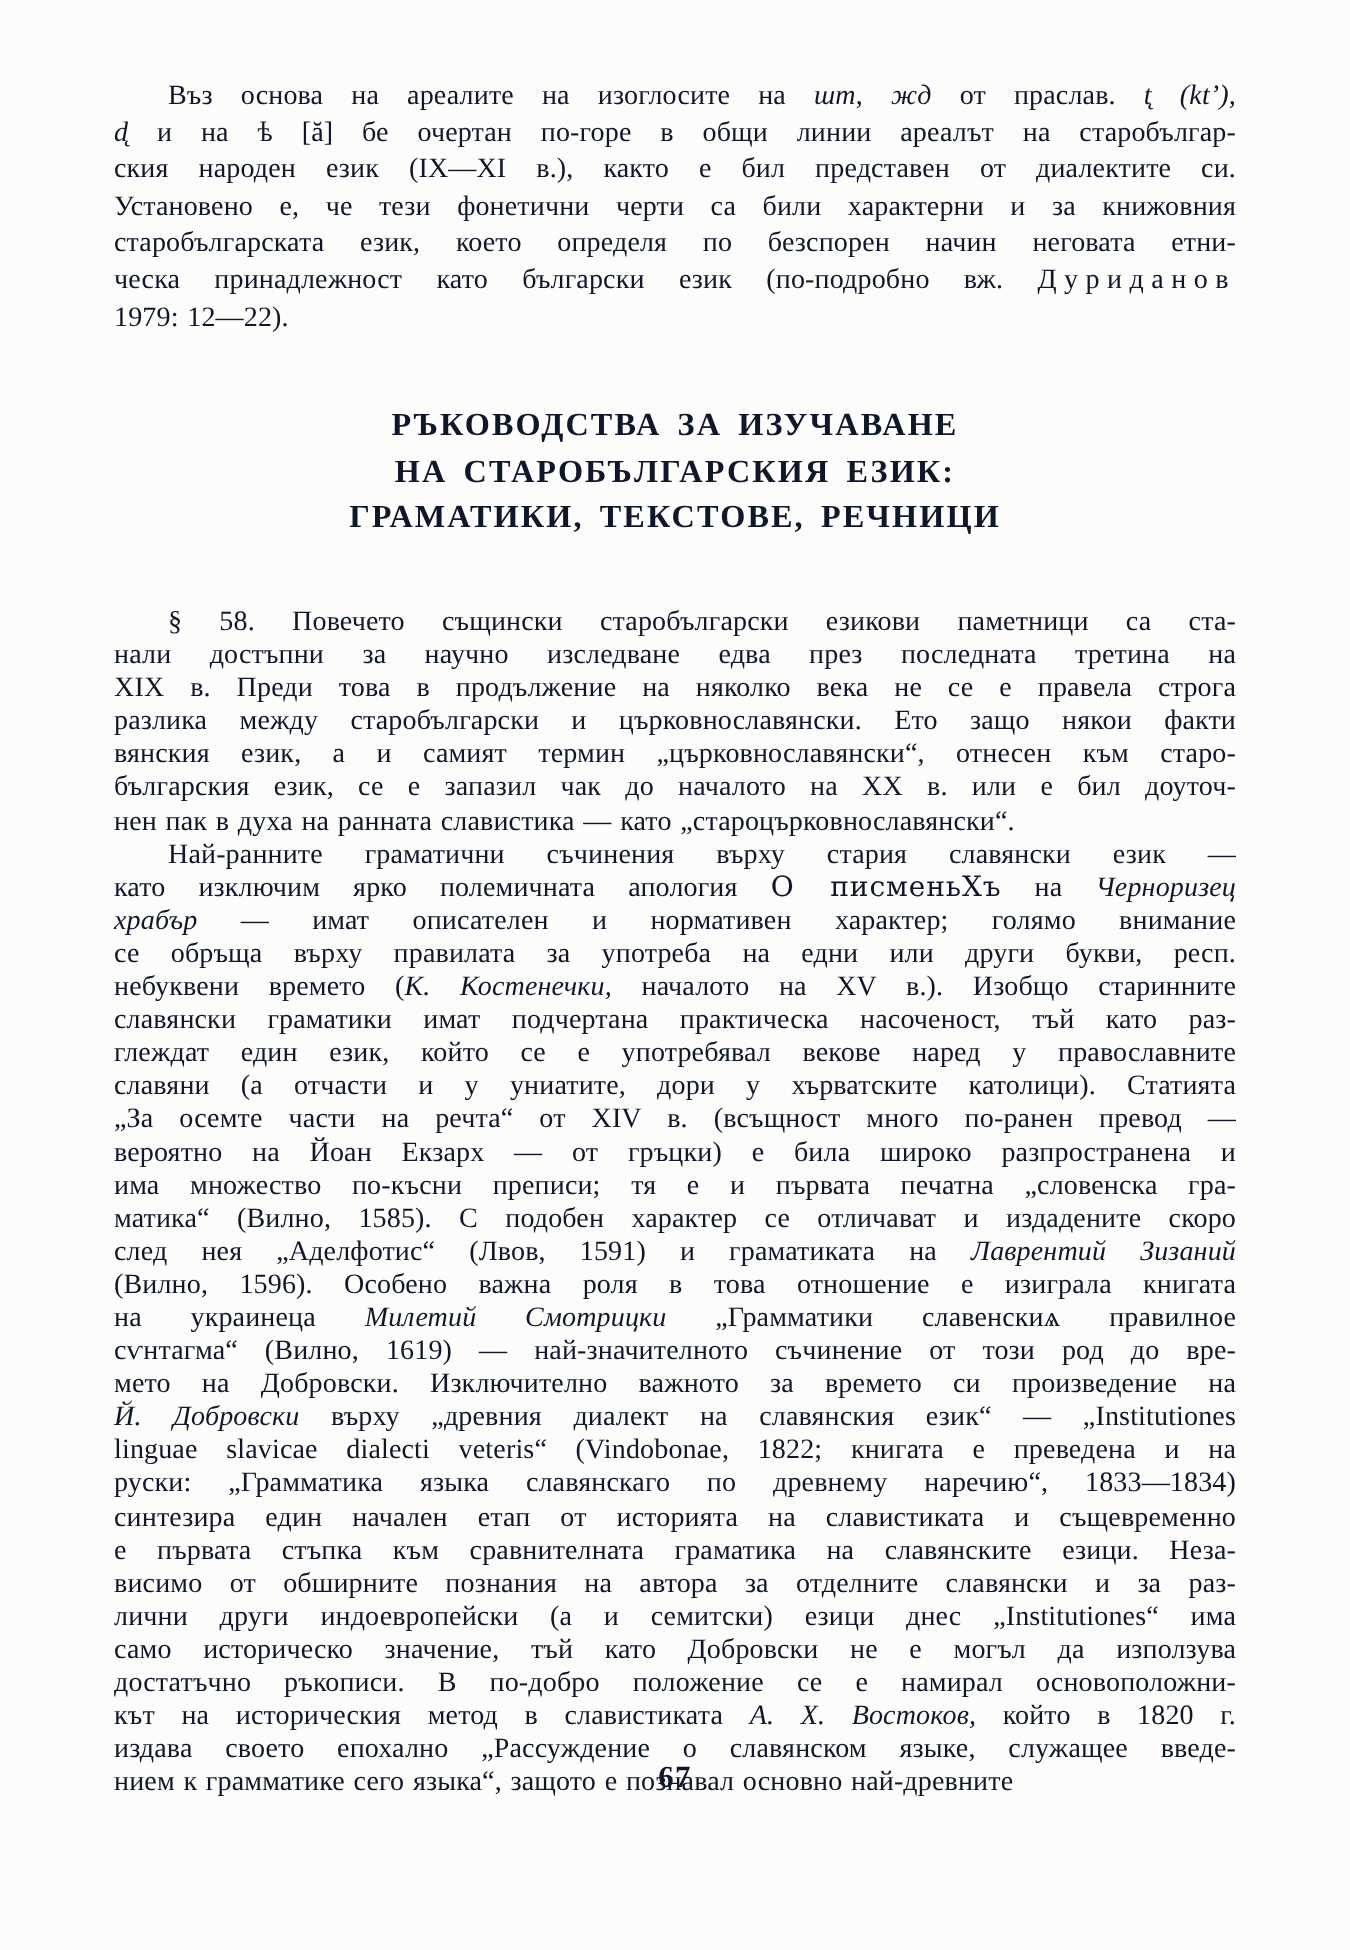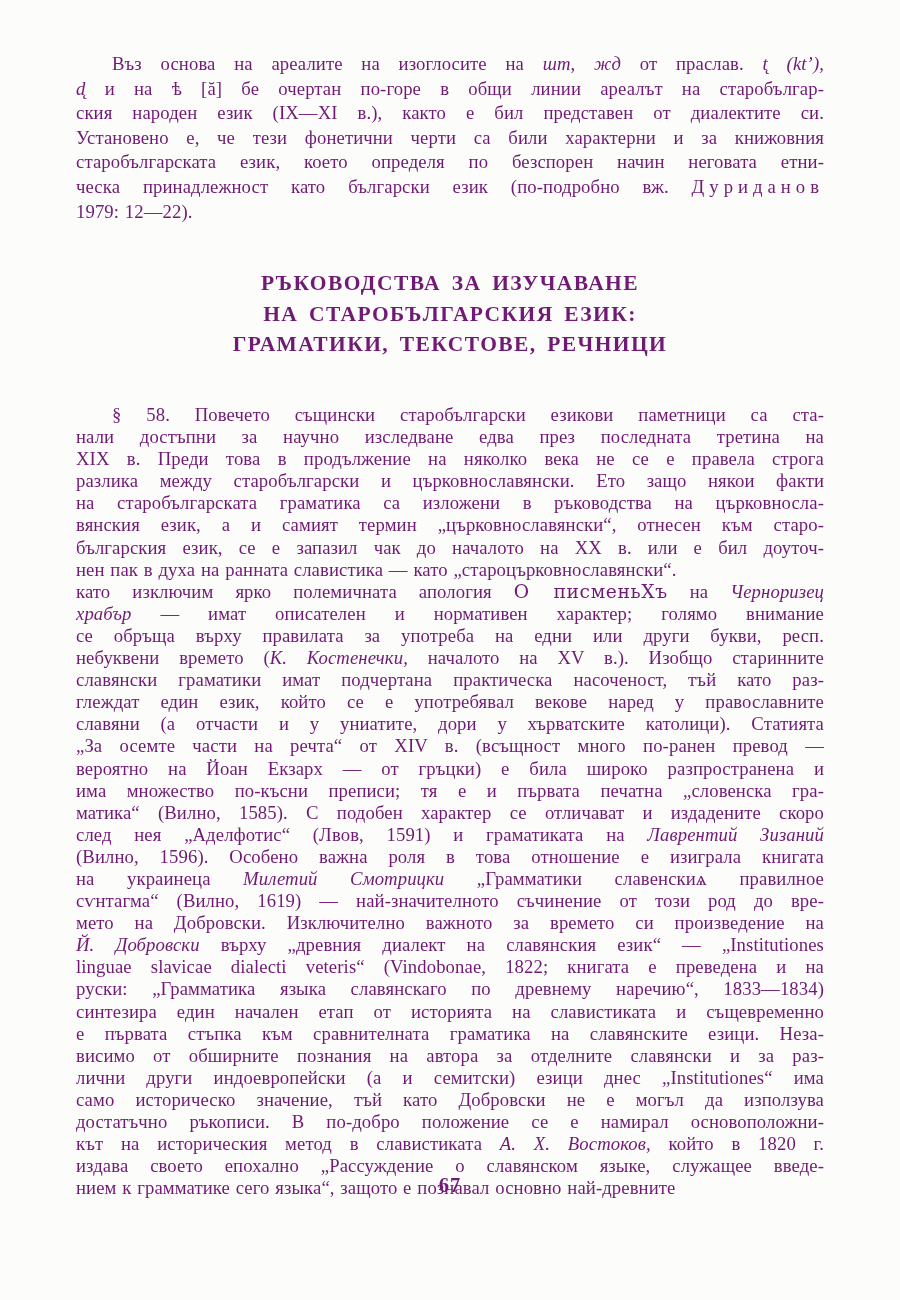--- a/index.html
+++ b/index.html
@@ -5,21 +5,21 @@
   html, body { margin: 0; padding: 0; }
   body {
     width: 900px; height: 1300px;
     background: #f4f4f2;
     font-family: "Liberation Serif", "DejaVu Serif", serif;
   }
   .page {
     position: relative;
     width: 900px; height: 1300px;
     background: #fcfcfa;
-    color: #701a75;
+    color: #0f172a;
     overflow: hidden;
     text-decoration: underline;
   }
   .block { position: absolute; left: 76px; width: 748px; }
 
   
   .line {
     text-align: justify;
     text-align-last: justify;
     font-size: 18.7px;
@@ -73,24 +73,24 @@
   <div class="block heading" id="heading">
       <div class="line"><span>РЪКОВОДСТВА ЗА ИЗУЧАВАНЕ</span></div>
       <div class="line"><span>НА СТАРОБЪЛГАРСКИЯ ЕЗИК:</span></div>
       <div class="line"><span>ГРАМАТИКИ, ТЕКСТОВЕ, РЕЧНИЦИ</span></div>
     </div>
   <div class="block body58" id="body58">
       <div class="line ind"><span>§ 58. Повечето  същински  старобългарски  езикови  паметници  са ста-</span></div>
       <div class="line"><span>нали  достъпни  за  научно  изследване  едва  през  последната  третина  на</span></div>
       <div class="line"><span>XIX в. Преди това в продължение на няколко века не се е правела строга</span></div>
       <div class="line"><span>разлика между старобългарски и църковнославянски. Ето защо някои факти</span></div>
-      <div class="line"><span>на старобългарската граматика са изложени в ръководства на църковносла-</span></div>
       <div class="line"><span>вянския език, а и самият термин „църковнославянски“, отнесен към старо-</span></div>
       <div class="line"><span>българския език, се е запазил чак до началото на XX в. или е бил доуточ-</span></div>
       <div class="line end"><span>нен пак в духа на  ранната  славистика — като  „староцърковнославянски“.</span></div>
+      <div class="line ind"><span>Най-ранните  граматични  съчинения  върху  стария  славянски  език —</span></div>
       <div class="line"><span>като  изключим  ярко  полемичната  апология  </span><span class="ocs">О писменьХъ</span><span>  на  </span><span class="it">Черноризец</span></div>
       <div class="line"><span class="it">храбър</span><span> —  имат  описателен  и  нормативен  характер;  голямо  внимание</span></div>
       <div class="line"><span>се обръща  върху  правилата за  употреба  на  едни  или  други  букви,  респ.</span></div>
       <div class="line"><span>небуквени времето (</span><span class="it">К. Костенечки,</span><span> началото на XV в.). Изобщо старинните</span></div>
       <div class="line"><span>славянски граматики имат подчертана практическа насоченост, тъй като раз-</span></div>
       <div class="line"><span>глеждат  един  език,  който  се  е  употребявал  векове  наред  у  православните</span></div>
       <div class="line"><span>славяни (а отчасти  и  у  униатите,  дори  у  хърватските  католици).  Статията</span></div>
       <div class="line"><span>„За осемте части на речта“ от XIV в. (всъщност много по-ранен превод —</span></div>
       <div class="line"><span>вероятно  на  Йоан  Екзарх — от  гръцки)  е  била  широко  разпространена  и</span></div>
       <div class="line"><span>има  множество  по-късни  преписи;  тя  е  и  първата  печатна  „словенска гра-</span></div>

